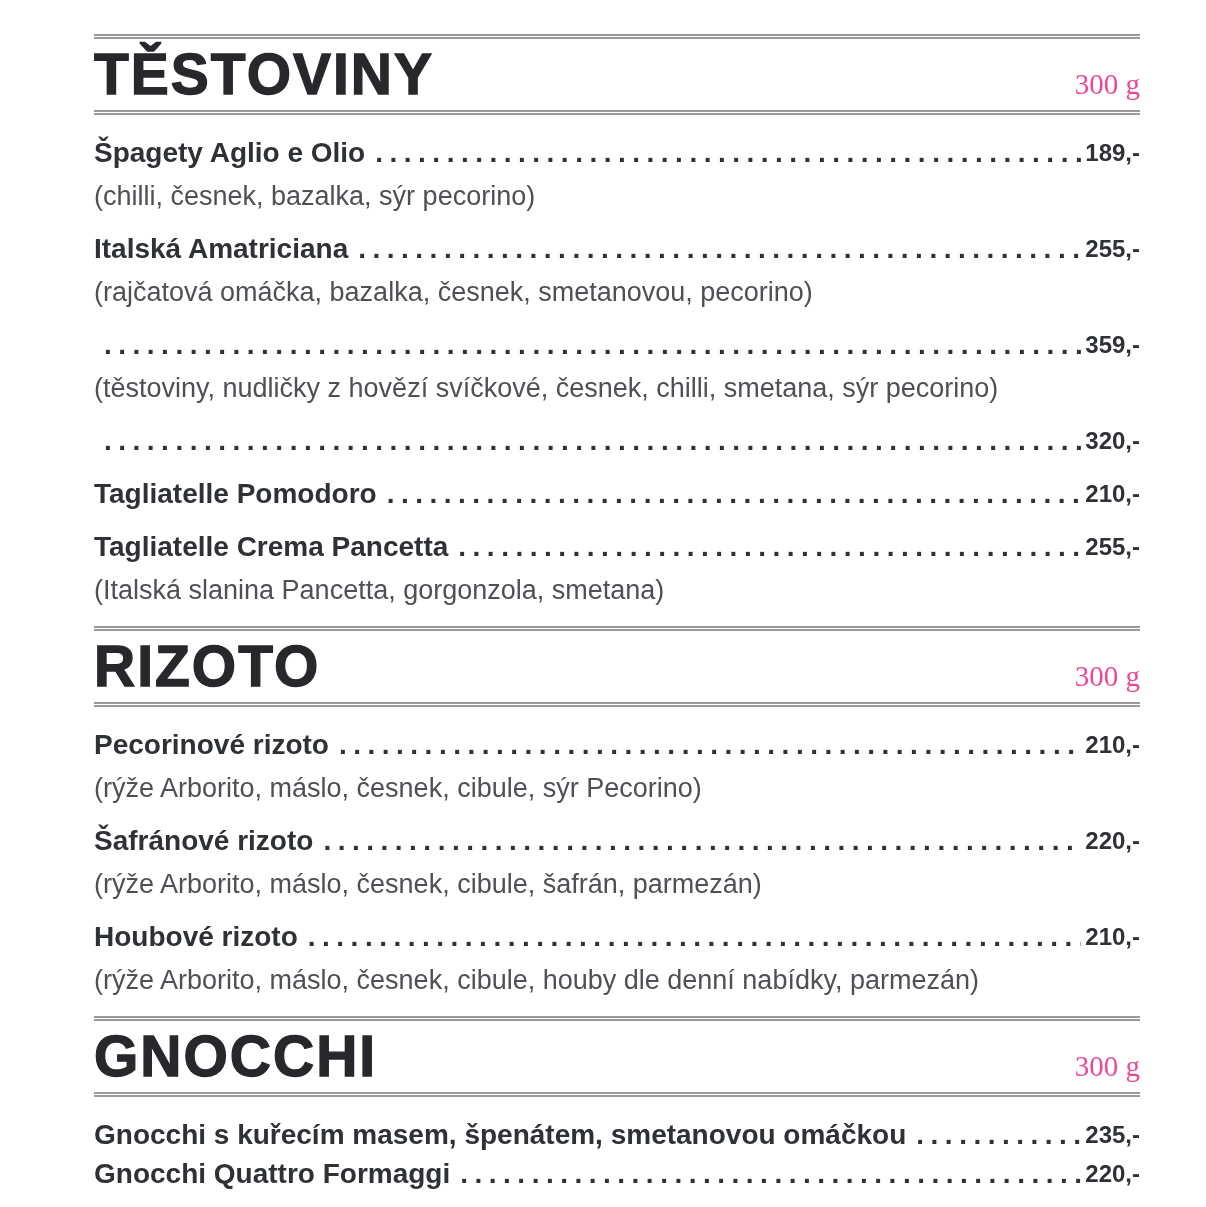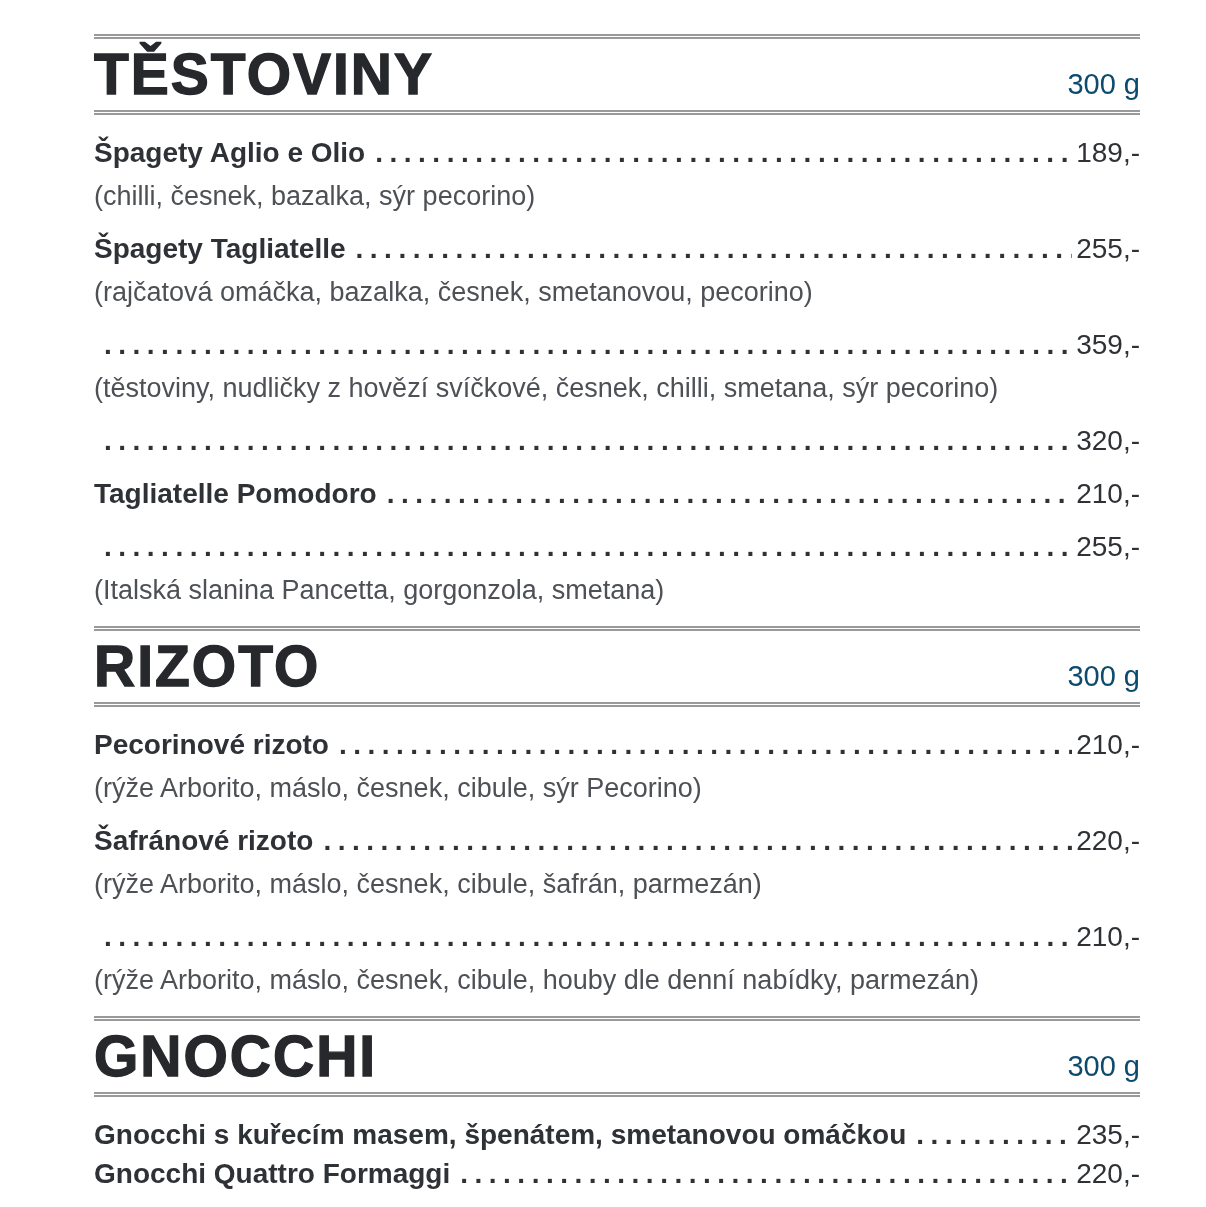--- a/index.html
+++ b/index.html
@@ -27,37 +27,37 @@
   .header-row{
     display:flex;justify-content:space-between;align-items:baseline;
     margin:2px 0 3px 0;
   }
   .section-title{
     font-size:57px;line-height:66px;font-weight:bold;
     letter-spacing:2px;color:var(--heading);
     -webkit-text-stroke:1.3px currentColor;
   }
   .section-weight{
-    font-size:29px;line-height:34px;color:#0c4a6e;
+    font-size:29px;line-height:34px;color:#ec4899;font-family:Liberation Serif, serif;
   }
   .items{margin-top:21px;margin-bottom:9px;}
   .item{margin-bottom:19px;}
   .item.no-desc{margin-bottom:5px;}
   .item-row{display:flex;align-items:flex-start;line-height:34px;}
   .item-name{
     font-weight:bold;font-size:28px;color:var(--name);
     white-space:nowrap;flex:0 0 auto;
   }
   .leader{
     flex:1 1 auto;overflow:hidden;white-space:nowrap;
     font-weight:bold;font-size:28px;letter-spacing:6.5px;
     color:var(--name);margin:0 4px 0 10px;min-width:0;
   }
   .price{
-    font-weight:normal;font-size:28px;color:var(--name);
+    font-weight:bold;font-size:24px;color:var(--name);
     white-space:nowrap;flex:0 0 auto;
   }
   .desc{
     font-size:27px;line-height:33px;color:var(--desc);margin-top:10px;
   }
 </style>
 </head>
 <body>
 
 <div class="page">
@@ -74,21 +74,21 @@
     <div class="item-row">
       <span class="item-name">Špagety Aglio e Olio</span>
       <span class="leader">......................................................................................................................................................</span>
       <span class="price">189,-</span>
     </div>
     <div class="desc">(chilli, česnek, bazalka, sýr pecorino)</div>
   </div>
 
   <div class="item">
     <div class="item-row">
-      <span class="item-name">Špagety Tagliatelle</span>
+      <span class="item-name">Italská Amatriciana</span>
       <span class="leader">......................................................................................................................................................</span>
       <span class="price">255,-</span>
     </div>
     <div class="desc">(rajčatová omáčka, bazalka, česnek, smetanovou, pecorino)</div>
   </div>
 
   <div class="item">
     <div class="item-row">
       <span class="leader">......................................................................................................................................................</span>
       <span class="price">359,-</span>
@@ -106,20 +106,21 @@
   <div class="item">
     <div class="item-row">
       <span class="item-name">Tagliatelle Pomodoro</span>
       <span class="leader">......................................................................................................................................................</span>
       <span class="price">210,-</span>
     </div>
   </div>
 
   <div class="item">
     <div class="item-row">
+      <span class="item-name">Tagliatelle Crema Pancetta</span>
       <span class="leader">......................................................................................................................................................</span>
       <span class="price">255,-</span>
     </div>
     <div class="desc">(Italská slanina Pancetta, gorgonzola, smetana)</div>
   </div>
 </div>
   </section>
 
   <section class="menu-section">
     <div class="rule"></div>
@@ -142,20 +143,21 @@
     <div class="item-row">
       <span class="item-name">Šafránové rizoto</span>
       <span class="leader">......................................................................................................................................................</span>
       <span class="price">220,-</span>
     </div>
     <div class="desc">(rýže Arborito, máslo, česnek, cibule, šafrán, parmezán)</div>
   </div>
 
   <div class="item">
     <div class="item-row">
+      <span class="item-name">Houbové rizoto</span>
       <span class="leader">......................................................................................................................................................</span>
       <span class="price">210,-</span>
     </div>
     <div class="desc">(rýže Arborito, máslo, česnek, cibule, houby dle denní nabídky, parmezán)</div>
   </div>
 </div>
   </section>
 
   <section class="menu-section">
     <div class="rule"></div>

